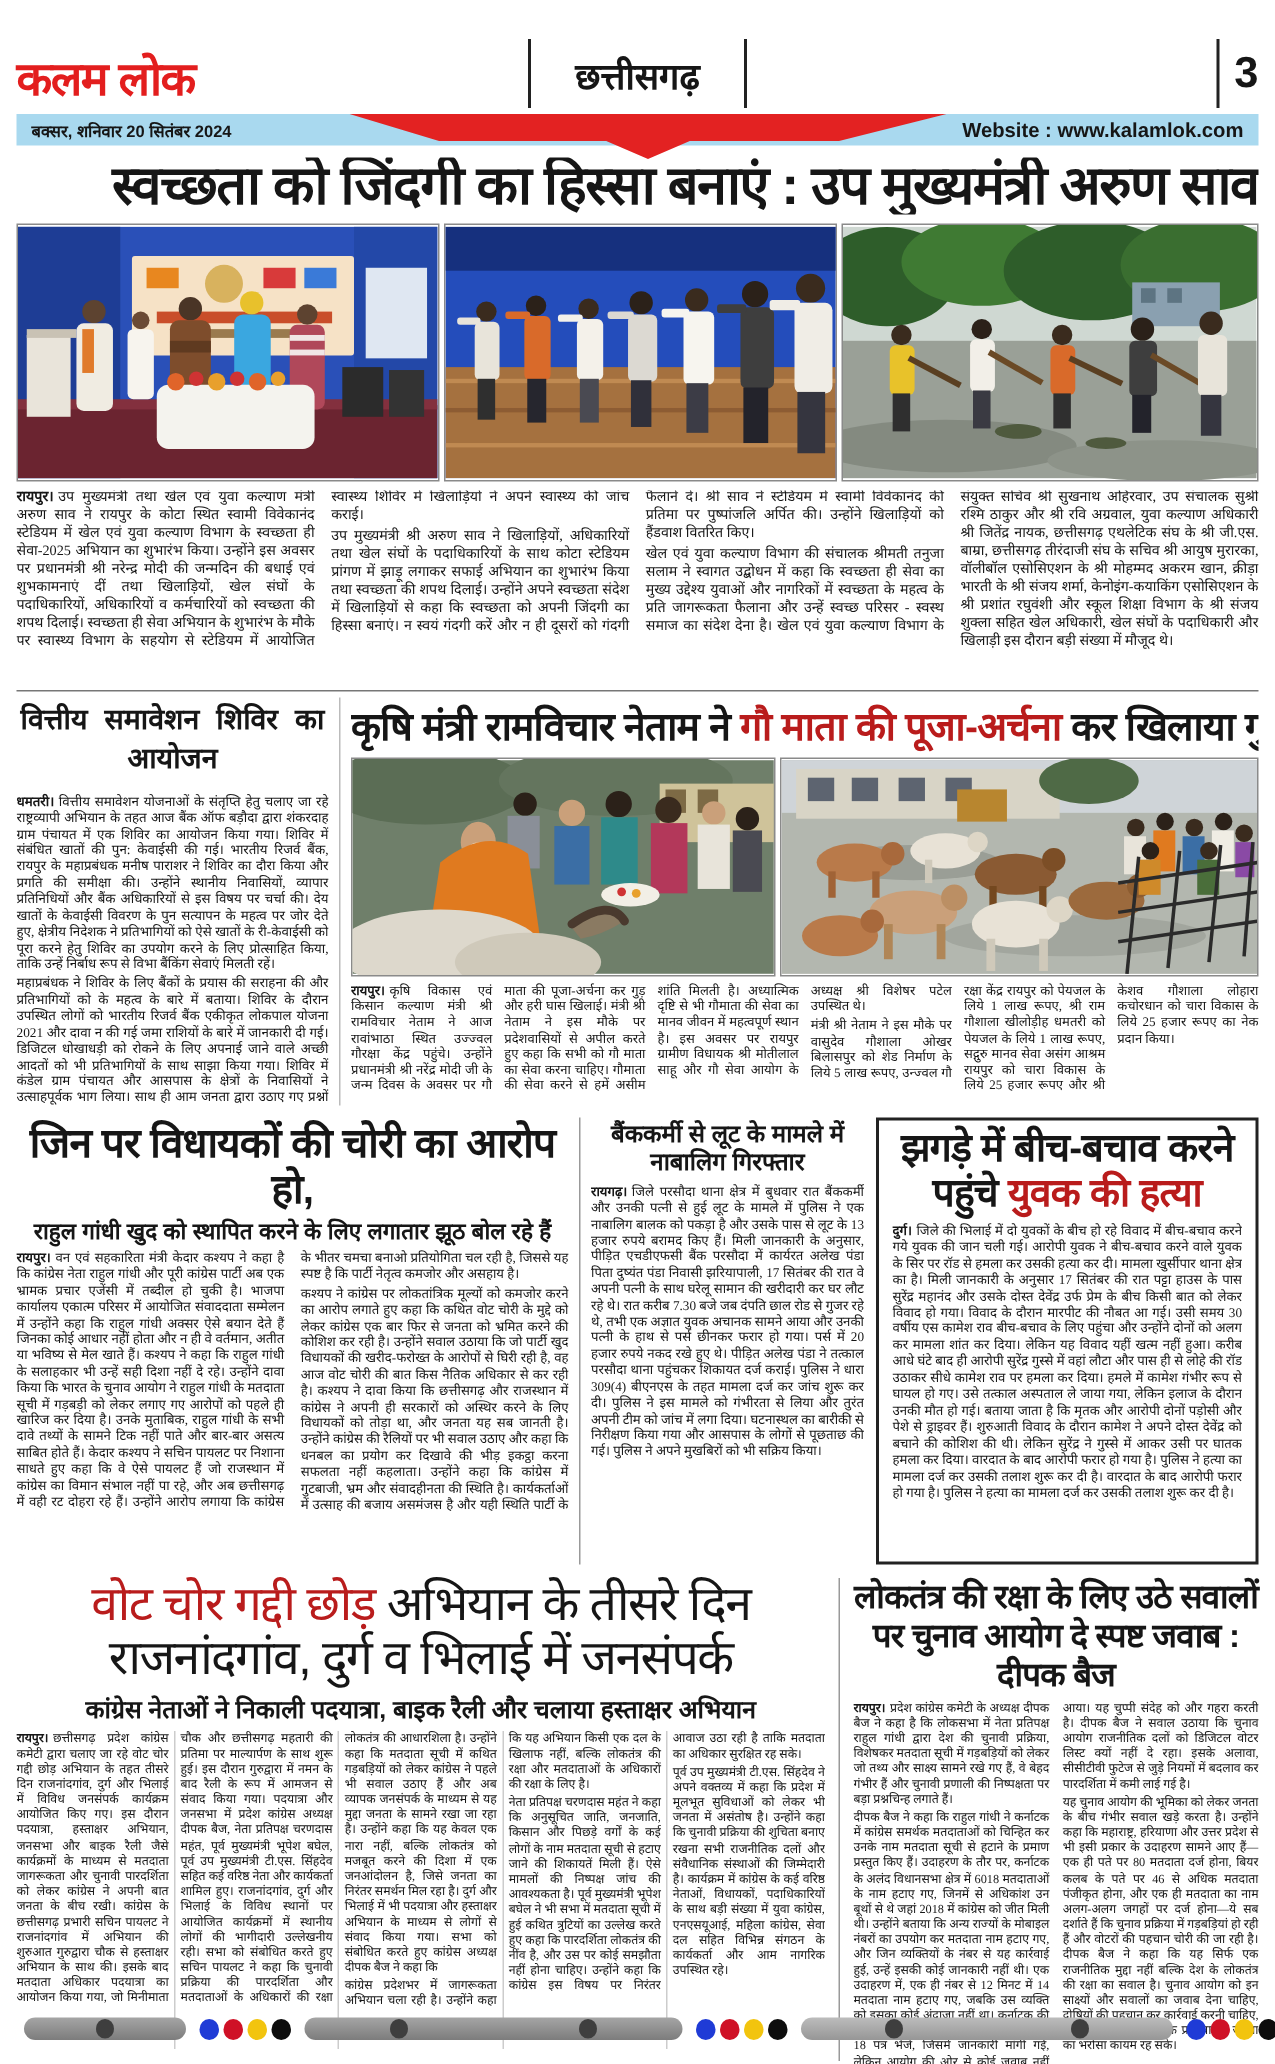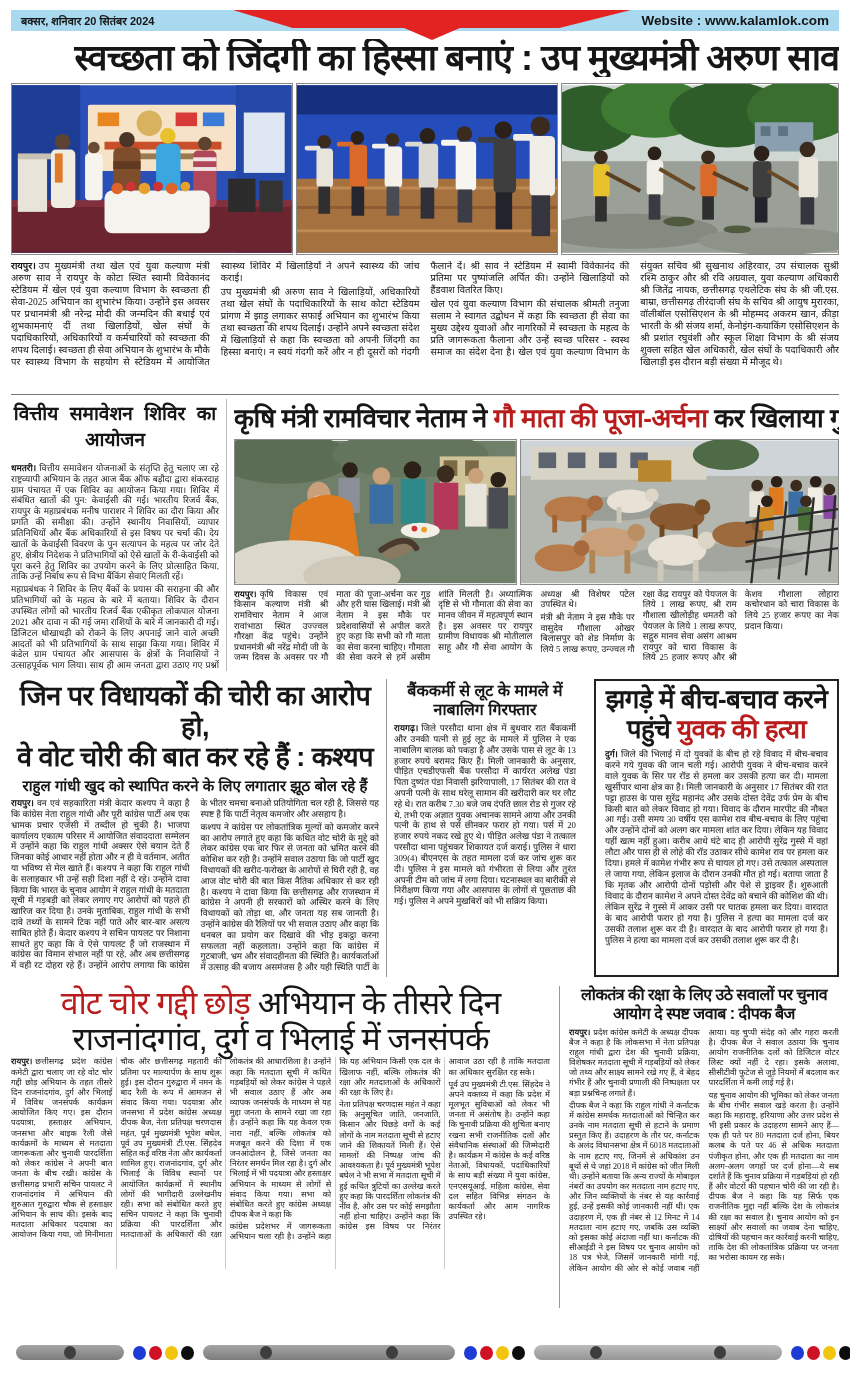--- a/index.html
+++ b/index.html
@@ -44,51 +44,63 @@
   .band3{display:flex;margin-top:8px;height:298px;}
   .kashyap{flex:0 0 376px;padding-right:7px;border-right:1px solid #999;box-sizing:border-box;}
   .kashyap h2{font-size:27px;line-height:1.14;font-weight:900;text-align:center;margin:2px 0;
               font-family:"Liberation Sans",sans-serif;letter-spacing:-0.5px;}
   .kashyap h3{font-size:15px;font-weight:800;text-align:center;margin:2px 0 3px;font-family:"Liberation Sans",sans-serif;}
   .kashyap .body{column-count:2;column-gap:11px;font-size:8.8px;line-height:1.23;text-align:justify;height:182px;overflow:hidden;}
   .robbery{flex:0 0 196px;padding:0 7px;box-sizing:border-box;}
   .robbery h2{font-size:16px;font-weight:900;text-align:center;margin:2px 0 4px;
               font-family:"Liberation Sans",sans-serif;line-height:1.2;}
   .robbery .body{font-size:8.8px;line-height:1.23;text-align:justify;height:248px;overflow:hidden;}
-  .murder{flex:1;border:2px solid #222;padding:4px 9px;margin-left:11px;box-sizing:border-box;}
+  .murder{flex:1;border:2px solid #222;padding:4px 9px;margin-left:1px;box-sizing:border-box;}
   .murder h2{font-size:26px;font-weight:900;text-align:center;margin:0 0 4px;line-height:1.15;
              font-family:"Liberation Sans",sans-serif;letter-spacing:-0.5px;}
   .murder .body{font-size:8.8px;line-height:1.25;text-align:justify;overflow:hidden;height:222px;}
   
   .band4{display:flex;margin-top:9px;height:322px;}
   .votechor{flex:0 0 548px;padding-right:9px;box-sizing:border-box;}
   .votechor h2{font-size:32px;font-weight:400;text-align:center;margin:0;line-height:1.12;
                font-family:"Liberation Sans",sans-serif;letter-spacing:-1px;}
   .votechor h3{font-size:16.5px;font-weight:800;text-align:center;margin:4px 0 4px;font-family:"Liberation Sans",sans-serif;}
   .votechor .body{column-count:5;column-gap:8px;column-rule:1px solid #ccc;font-size:8.2px;line-height:1.24;
                   text-align:justify;height:212px;overflow:hidden;}
   .baij{flex:1;padding-left:9px;border-left:1px solid #999;box-sizing:border-box;}
-  .baij h2{font-size:16px;font-weight:900;text-align:center;margin:0 0 4px;line-height:1.18;
+  .baij h2{font-size:22px;font-weight:900;text-align:center;margin:0 0 4px;line-height:1.18;
            font-family:"Liberation Sans",sans-serif;letter-spacing:-0.5px;}
   .baij .body{column-count:2;column-gap:9px;font-size:8.2px;line-height:1.24;text-align:justify;height:268px;overflow:hidden;}
   
   .footer-deco{position:absolute;left:0;right:0;bottom:16px;display:flex;align-items:center;gap:9px;padding:0 16px;}
   .pill{height:15px;border-radius:8px;background:linear-gradient(#a5a5a5,#7c7c7c);display:flex;align-items:center;
         justify-content:space-around;flex:0 0 auto;}
   .knob{width:12px;height:13px;border-radius:50%;background:#3e3e3e;}
   .dots{display:flex;gap:3px;flex:0 0 auto;}
   .dot{width:13px;height:14px;border-radius:50%;}
   .dot.blue{background:#1f3bd6;}.dot.dred{background:#cf1126;}.dot.yellow{background:#f2c40e;}.dot.black{background:#0d0d0d;}
 </style>
 </head>
 <body>
 
 <div class="page">
 
   <header>
+    <div class="mast-row">
+      <div class="logo">कलम लोक</div>
+      <div class="edition-wrap">
+        <span class="vbar"></span>
+        <div class="edition">छत्तीसगढ़</div>
+        <span class="vbar"></span>
+      </div>
+      <div class="pageno-wrap">
+        <span class="vbar"></span>
+        <div class="pageno">3</div>
+      </div>
+    </div>
     <div class="date-strip">
       <div class="ribbon"></div>
       <div class="date">बक्सर, शनिवार 20 सितंबर 2024</div>
       <div class="website">Website : www.kalamlok.com</div>
     </div>
   </header>
 
   <h1 class="lead-headline">स्वच्छता को जिंदगी का हिस्सा बनाएं : उप मुख्यमंत्री अरुण साव</h1>
 
   <div class="photo-strip">
@@ -324,21 +336,20 @@
         <p><span class="dl">रायपुर।</span><span>कृषि विकास एवं किसान कल्याण मंत्री श्री रामविचार नेताम ने आज रावांभाठा स्थित उज्ज्वल गौरक्षा केंद्र पहुंचे। उन्होंने प्रधानमंत्री श्री नरेंद्र मोदी जी के जन्म दिवस के अवसर पर गौ माता की पूजा-अर्चना कर गुड़ और हरी घास खिलाई। मंत्री श्री नेताम ने इस मौके पर प्रदेशवासियों से अपील करते हुए कहा कि सभी को गौ माता का सेवा करना चाहिए। गौमाता की सेवा करने से हमें असीम शांति मिलती है। अध्यात्मिक दृष्टि से भी गौमाता की सेवा का मानव जीवन में महत्वपूर्ण स्थान है। इस अवसर पर रायपुर ग्रामीण विधायक श्री मोतीलाल साहू और गौ सेवा आयोग के अध्यक्ष श्री विशेषर पटेल उपस्थित थे।</span></p>
         <p>मंत्री श्री नेताम ने इस मौके पर वासुदेव गौशाला ओखर बिलासपुर को शेड निर्माण के लिये 5 लाख रूपए, उन्ज्वल गौ रक्षा केंद्र रायपुर को पेयजल के लिये 1 लाख रूपए, श्री राम गौशाला खीलोड़ीह धमतरी को पेयजल के लिये 1 लाख रूपए, सद्गुरु मानव सेवा असंग आश्रम रायपुर को चारा विकास के लिये 25 हजार रूपए और श्री केशव गौशाला लोहारा कचोरधान को चारा विकास के लिये 25 हजार रूपए का नेक प्रदान किया।</p>
       </div>
     </div>
   </div>
 
   <div class="band3">
     <div class="kashyap">
       <h2>
           <span style="display:block">जिन पर विधायकों की चोरी का आरोप हो,</span>
-          <span style="display:block">वे वोट चोरी की बात कर रहे हैं : कश्यप</span>
         </h2>
       <h3>राहुल गांधी खुद को स्थापित करने के लिए लगातार झूठ बोल रहे हैं</h3>
       <div class="body">
         <p><span class="dl">रायपुर।</span><span>वन एवं सहकारिता मंत्री केदार कश्यप ने कहा है कि कांग्रेस नेता राहुल गांधी और पूरी कांग्रेस पार्टी अब एक भ्रामक प्रचार एजेंसी में तब्दील हो चुकी है। भाजपा कार्यालय एकात्म परिसर में आयोजित संवाददाता सम्मेलन में उन्होंने कहा कि राहुल गांधी अक्सर ऐसे बयान देते हैं जिनका कोई आधार नहीं होता और न ही वे वर्तमान, अतीत या भविष्य से मेल खाते हैं। कश्यप ने कहा कि राहुल गांधी के सलाहकार भी उन्हें सही दिशा नहीं दे रहे। उन्होंने दावा किया कि भारत के चुनाव आयोग ने राहुल गांधी के मतदाता सूची में गड़बड़ी को लेकर लगाए गए आरोपों को पहले ही खारिज कर दिया है। उनके मुताबिक, राहुल गांधी के सभी दावे तथ्यों के सामने टिक नहीं पाते और बार-बार असत्य साबित होते हैं। केदार कश्यप ने सचिन पायलट पर निशाना साधते हुए कहा कि वे ऐसे पायलट हैं जो राजस्थान में कांग्रेस का विमान संभाल नहीं पा रहे, और अब छत्तीसगढ़ में वही रट दोहरा रहे हैं। उन्होंने आरोप लगाया कि कांग्रेस के भीतर चमचा बनाओ प्रतियोगिता चल रही है, जिससे यह स्पष्ट है कि पार्टी नेतृत्व कमजोर और असहाय है।</span></p>
         <p>कश्यप ने कांग्रेस पर लोकतांत्रिक मूल्यों को कमजोर करने का आरोप लगाते हुए कहा कि कथित वोट चोरी के मुद्दे को लेकर कांग्रेस एक बार फिर से जनता को भ्रमित करने की कोशिश कर रही है। उन्होंने सवाल उठाया कि जो पार्टी खुद विधायकों की खरीद-फरोख्त के आरोपों से घिरी रही है, वह आज वोट चोरी की बात किस नैतिक अधिकार से कर रही है। कश्यप ने दावा किया कि छत्तीसगढ़ और राजस्थान में कांग्रेस ने अपनी ही सरकारों को अस्थिर करने के लिए विधायकों को तोड़ा था, और जनता यह सब जानती है। उन्होंने कांग्रेस की रैलियों पर भी सवाल उठाए और कहा कि धनबल का प्रयोग कर दिखावे की भीड़ इकट्ठा करना सफलता नहीं कहलाता। उन्होंने कहा कि कांग्रेस में गुटबाजी, भ्रम और संवादहीनता की स्थिति है। कार्यकर्ताओं में उत्साह की बजाय असमंजस है और यही स्थिति पार्टी के पतन का कारण बन रही है। इस अवसर पर भाजपा प्रदेश उपाध्यक्ष नंदन जैन और छत्तीसगढ़ आदिवासी स्थानीय स्वास्थ्य परंपरा एवं औषधीय पादप बोर्ड के अध्यक्ष विकास मरकाम भी मौजूद थे।</p>
       </div>
     </div>
     <div class="robbery">
       <h2>बैंककर्मी से लूट के मामले में नाबालिग गिरफ्तार</h2>
       <div class="body">
@@ -349,20 +360,21 @@
       <h2><span>झगड़े में बीच-बचाव करने पहुंचे </span><span class="red">युवक की हत्या</span></h2>
       <div class="body">
         <p><span class="dl">दुर्ग।</span><span>जिले की भिलाई में दो युवकों के बीच हो रहे विवाद में बीच-बचाव करने गये युवक की जान चली गई। आरोपी युवक ने बीच-बचाव करने वाले युवक के सिर पर रॉड से हमला कर उसकी हत्या कर दी। मामला खुर्सीपार थाना क्षेत्र का है। मिली जानकारी के अनुसार 17 सितंबर की रात पट्टा हाउस के पास सुरेंद्र महानंद और उसके दोस्त देवेंद्र उर्फ प्रेम के बीच किसी बात को लेकर विवाद हो गया। विवाद के दौरान मारपीट की नौबत आ गई। उसी समय 30 वर्षीय एस कामेश राव बीच-बचाव के लिए पहुंचा और उन्होंने दोनों को अलग कर मामला शांत कर दिया। लेकिन यह विवाद यहीं खत्म नहीं हुआ। करीब आधे घंटे बाद ही आरोपी सुरेंद्र गुस्से में वहां लौटा और पास ही से लोहे की रॉड उठाकर सीधे कामेश राव पर हमला कर दिया। हमले में कामेश गंभीर रूप से घायल हो गए। उसे तत्काल अस्पताल ले जाया गया, लेकिन इलाज के दौरान उनकी मौत हो गई। बताया जाता है कि मृतक और आरोपी दोनों पड़ोसी और पेशे से ड्राइवर हैं। शुरुआती विवाद के दौरान कामेश ने अपने दोस्त देवेंद्र को बचाने की कोशिश की थी। लेकिन सुरेंद्र ने गुस्से में आकर उसी पर घातक हमला कर दिया। वारदात के बाद आरोपी फरार हो गया है। पुलिस ने हत्या का मामला दर्ज कर उसकी तलाश शुरू कर दी है। वारदात के बाद आरोपी फरार हो गया है। पुलिस ने हत्या का मामला दर्ज कर उसकी तलाश शुरू कर दी है।</span></p>
       </div>
     </div>
   </div>
 
   <div class="band4">
     <div class="votechor">
       <h2><span class="red">वोट चोर गद्दी छोड़</span><span> अभियान के तीसरे दिन राजनांदगांव, दुर्ग व भिलाई में जनसंपर्क</span></h2>
+      <h3>कांग्रेस नेताओं ने निकाली पदयात्रा, बाइक रैली और चलाया हस्ताक्षर अभियान</h3>
       <div class="body">
         <p><span class="dl">रायपुर।</span><span>छत्तीसगढ़ प्रदेश कांग्रेस कमेटी द्वारा चलाए जा रहे वोट चोर गद्दी छोड़ अभियान के तहत तीसरे दिन राजनांदगांव, दुर्ग और भिलाई में विविध जनसंपर्क कार्यक्रम आयोजित किए गए। इस दौरान पदयात्रा, हस्ताक्षर अभियान, जनसभा और बाइक रैली जैसे कार्यक्रमों के माध्यम से मतदाता जागरूकता और चुनावी पारदर्शिता को लेकर कांग्रेस ने अपनी बात जनता के बीच रखी। कांग्रेस के छत्तीसगढ़ प्रभारी सचिन पायलट ने राजनांदगांव में अभियान की शुरुआत गुरुद्वारा चौक से हस्ताक्षर अभियान के साथ की। इसके बाद मतदाता अधिकार पदयात्रा का आयोजन किया गया, जो मिनीमाता चौक और छत्तीसगढ़ महतारी की प्रतिमा पर माल्यार्पण के साथ शुरू हुई। इस दौरान गुरुद्वारा में नमन के बाद रैली के रूप में आमजन से संवाद किया गया। पदयात्रा और जनसभा में प्रदेश कांग्रेस अध्यक्ष दीपक बैज, नेता प्रतिपक्ष चरणदास महंत, पूर्व मुख्यमंत्री भूपेश बघेल, पूर्व उप मुख्यमंत्री टी.एस. सिंहदेव सहित कई वरिष्ठ नेता और कार्यकर्ता शामिल हुए। राजनांदगांव, दुर्ग और भिलाई के विविध स्थानों पर आयोजित कार्यक्रमों में स्थानीय लोगों की भागीदारी उल्लेखनीय रही। सभा को संबोधित करते हुए सचिन पायलट ने कहा कि चुनावी प्रक्रिया की पारदर्शिता और मतदाताओं के अधिकारों की रक्षा लोकतंत्र की आधारशिला है। उन्होंने कहा कि मतदाता सूची में कथित गड़बड़ियों को लेकर कांग्रेस ने पहले भी सवाल उठाए हैं और अब व्यापक जनसंपर्क के माध्यम से यह मुद्दा जनता के सामने रखा जा रहा है। उन्होंने कहा कि यह केवल एक नारा नहीं, बल्कि लोकतंत्र को मजबूत करने की दिशा में एक जनआंदोलन है, जिसे जनता का निरंतर समर्थन मिल रहा है। दुर्ग और भिलाई में भी पदयात्रा और हस्ताक्षर अभियान के माध्यम से लोगों से संवाद किया गया। सभा को संबोधित करते हुए कांग्रेस अध्यक्ष दीपक बैज ने कहा कि</span></p>
         <p>कांग्रेस प्रदेशभर में जागरूकता अभियान चला रही है। उन्होंने कहा कि यह अभियान किसी एक दल के खिलाफ नहीं, बल्कि लोकतंत्र की रक्षा और मतदाताओं के अधिकारों की रक्षा के लिए है।</p>
         <p>नेता प्रतिपक्ष चरणदास महंत ने कहा कि अनुसूचित जाति, जनजाति, किसान और पिछड़े वर्गों के कई लोगों के नाम मतदाता सूची से हटाए जाने की शिकायतें मिली हैं। ऐसे मामलों की निष्पक्ष जांच की आवश्यकता है। पूर्व मुख्यमंत्री भूपेश बघेल ने भी सभा में मतदाता सूची में हुई कथित त्रुटियों का उल्लेख करते हुए कहा कि पारदर्शिता लोकतंत्र की नींव है, और उस पर कोई समझौता नहीं होना चाहिए। उन्होंने कहा कि कांग्रेस इस विषय पर निरंतर आवाज उठा रही है ताकि मतदाता का अधिकार सुरक्षित रह सके।</p>
         <p>पूर्व उप मुख्यमंत्री टी.एस. सिंहदेव ने अपने वक्तव्य में कहा कि प्रदेश में मूलभूत सुविधाओं को लेकर भी जनता में असंतोष है। उन्होंने कहा कि चुनावी प्रक्रिया की शुचिता बनाए रखना सभी राजनीतिक दलों और संवैधानिक संस्थाओं की जिम्मेदारी है। कार्यक्रम में कांग्रेस के कई वरिष्ठ नेताओं, विधायकों, पदाधिकारियों के साथ बड़ी संख्या में युवा कांग्रेस, एनएसयूआई, महिला कांग्रेस, सेवा दल सहित विभिन्न संगठन के कार्यकर्ता और आम नागरिक उपस्थित रहे।</p>
       </div>
     </div>
     <div class="baij">
       <h2>लोकतंत्र की रक्षा के लिए उठे सवालों पर चुनाव आयोग दे स्पष्ट जवाब : दीपक बैज</h2>
       <div class="body">

